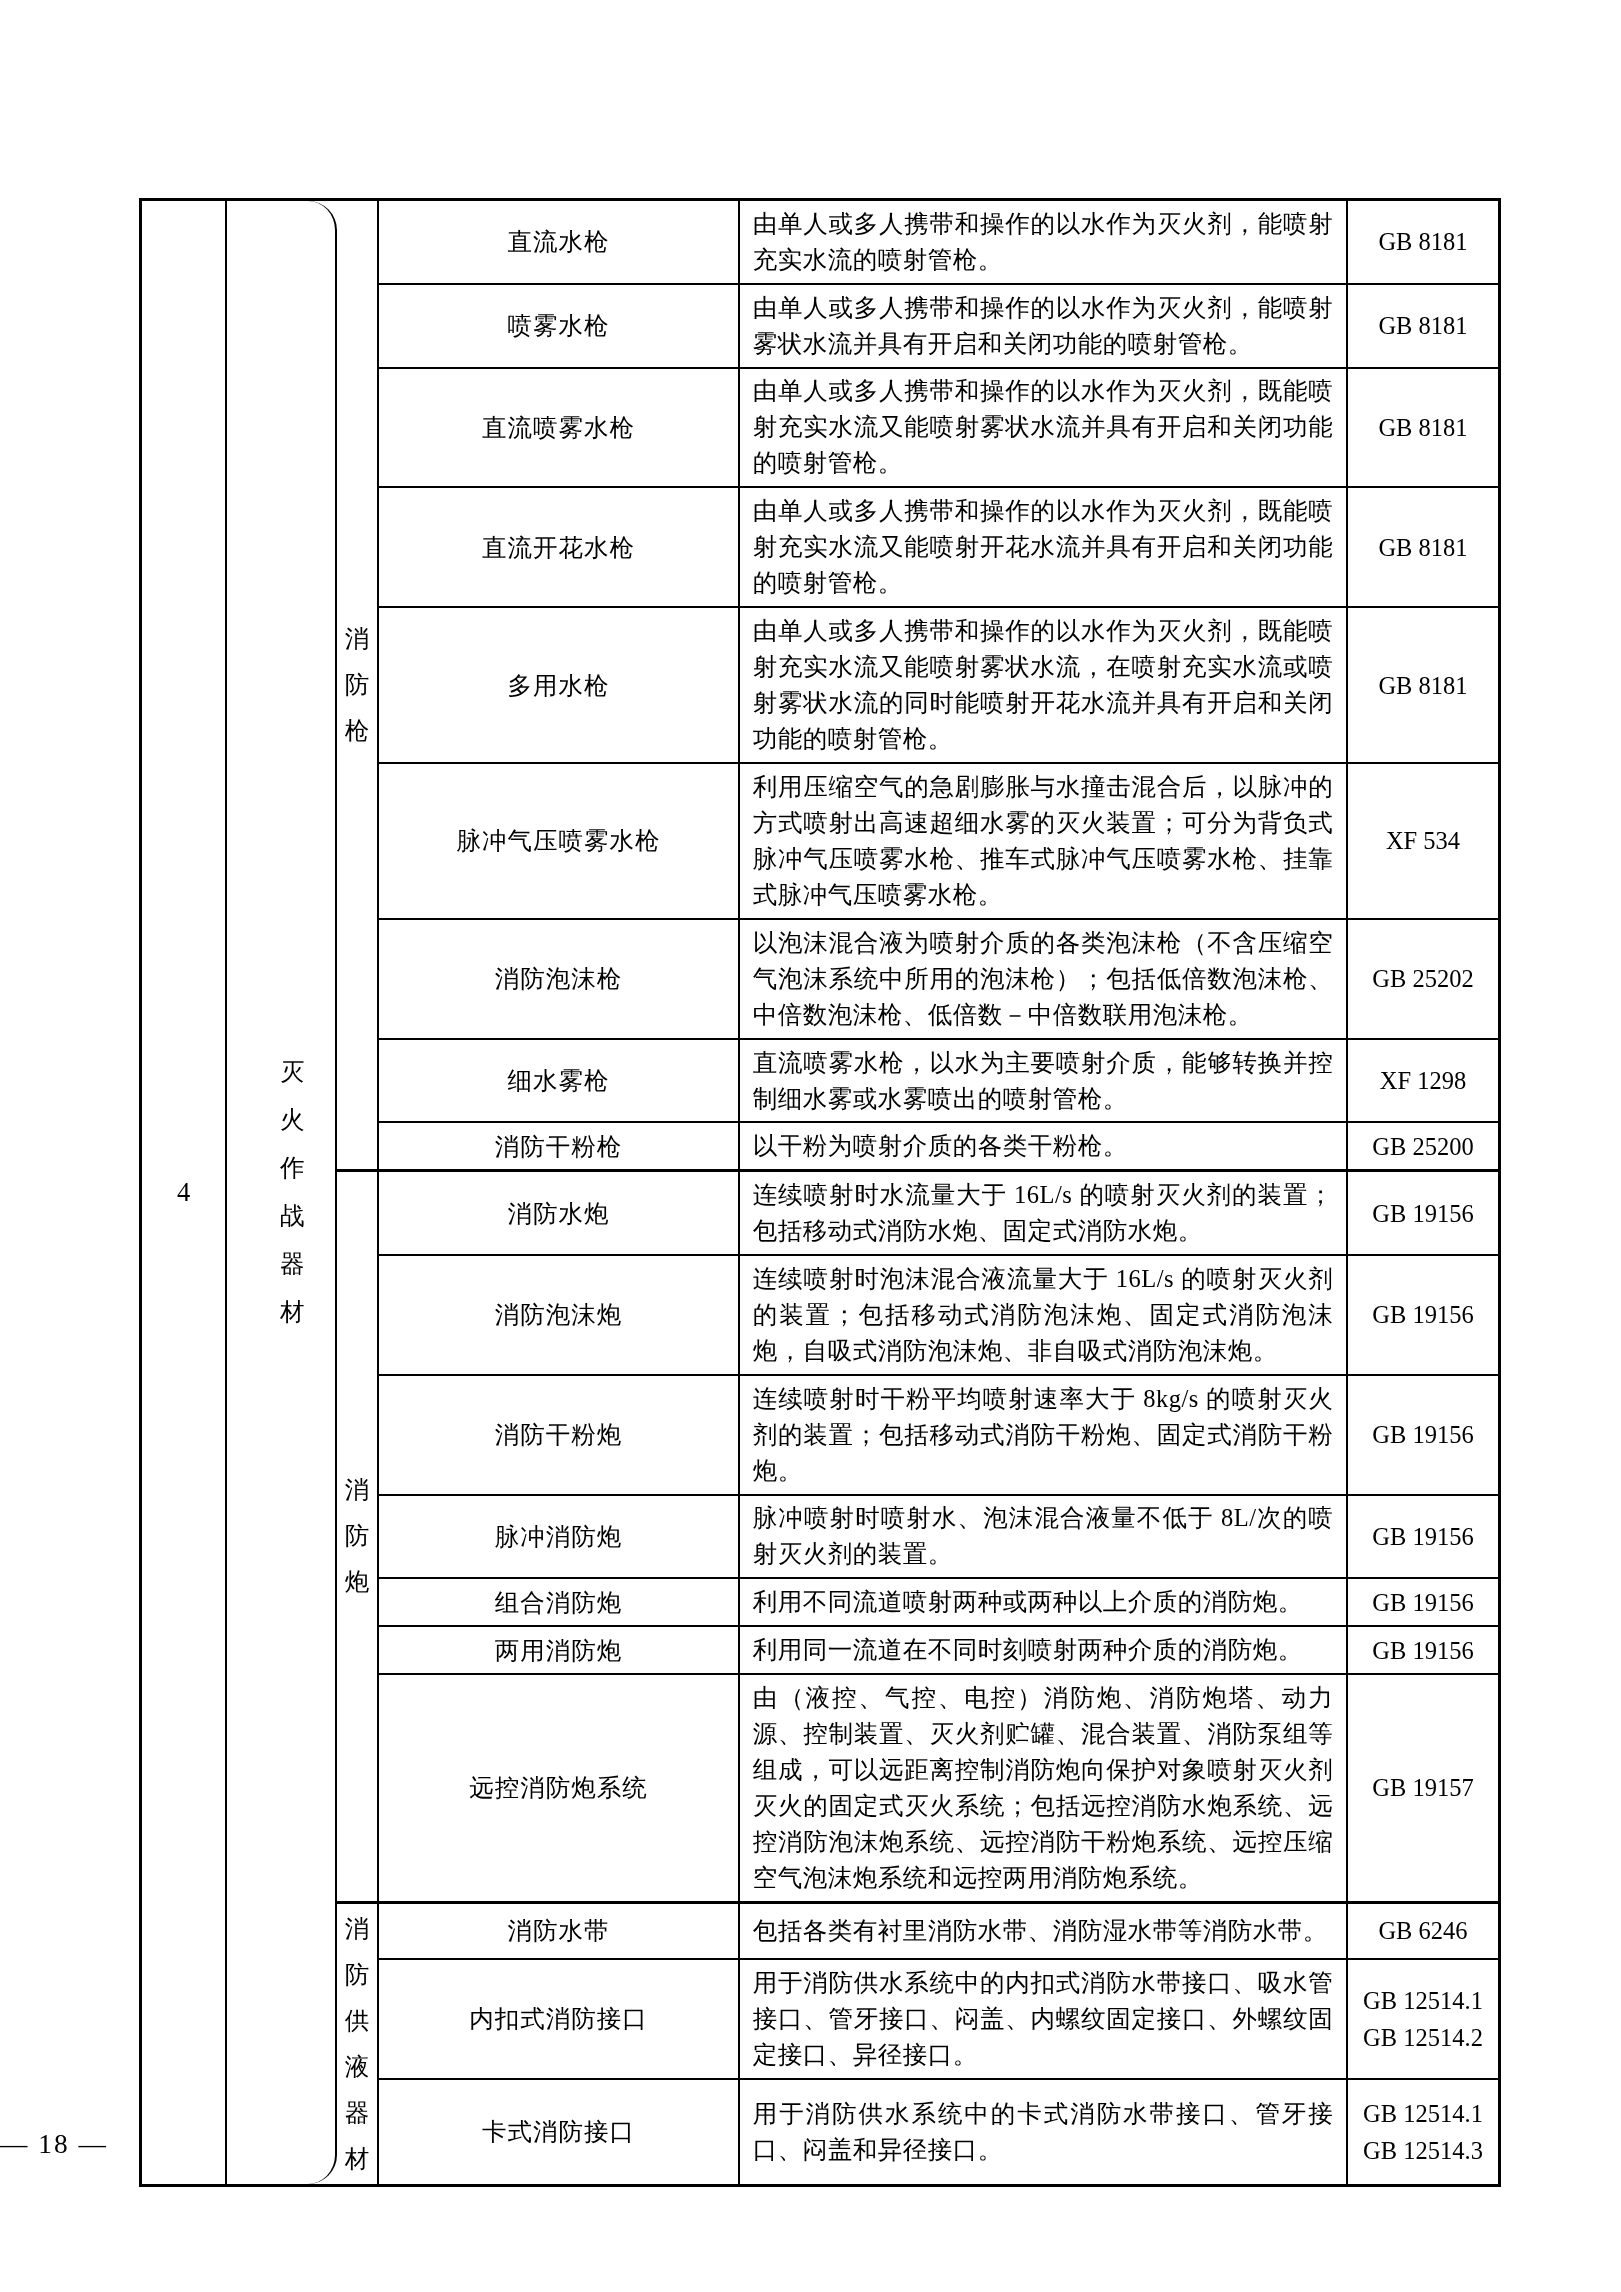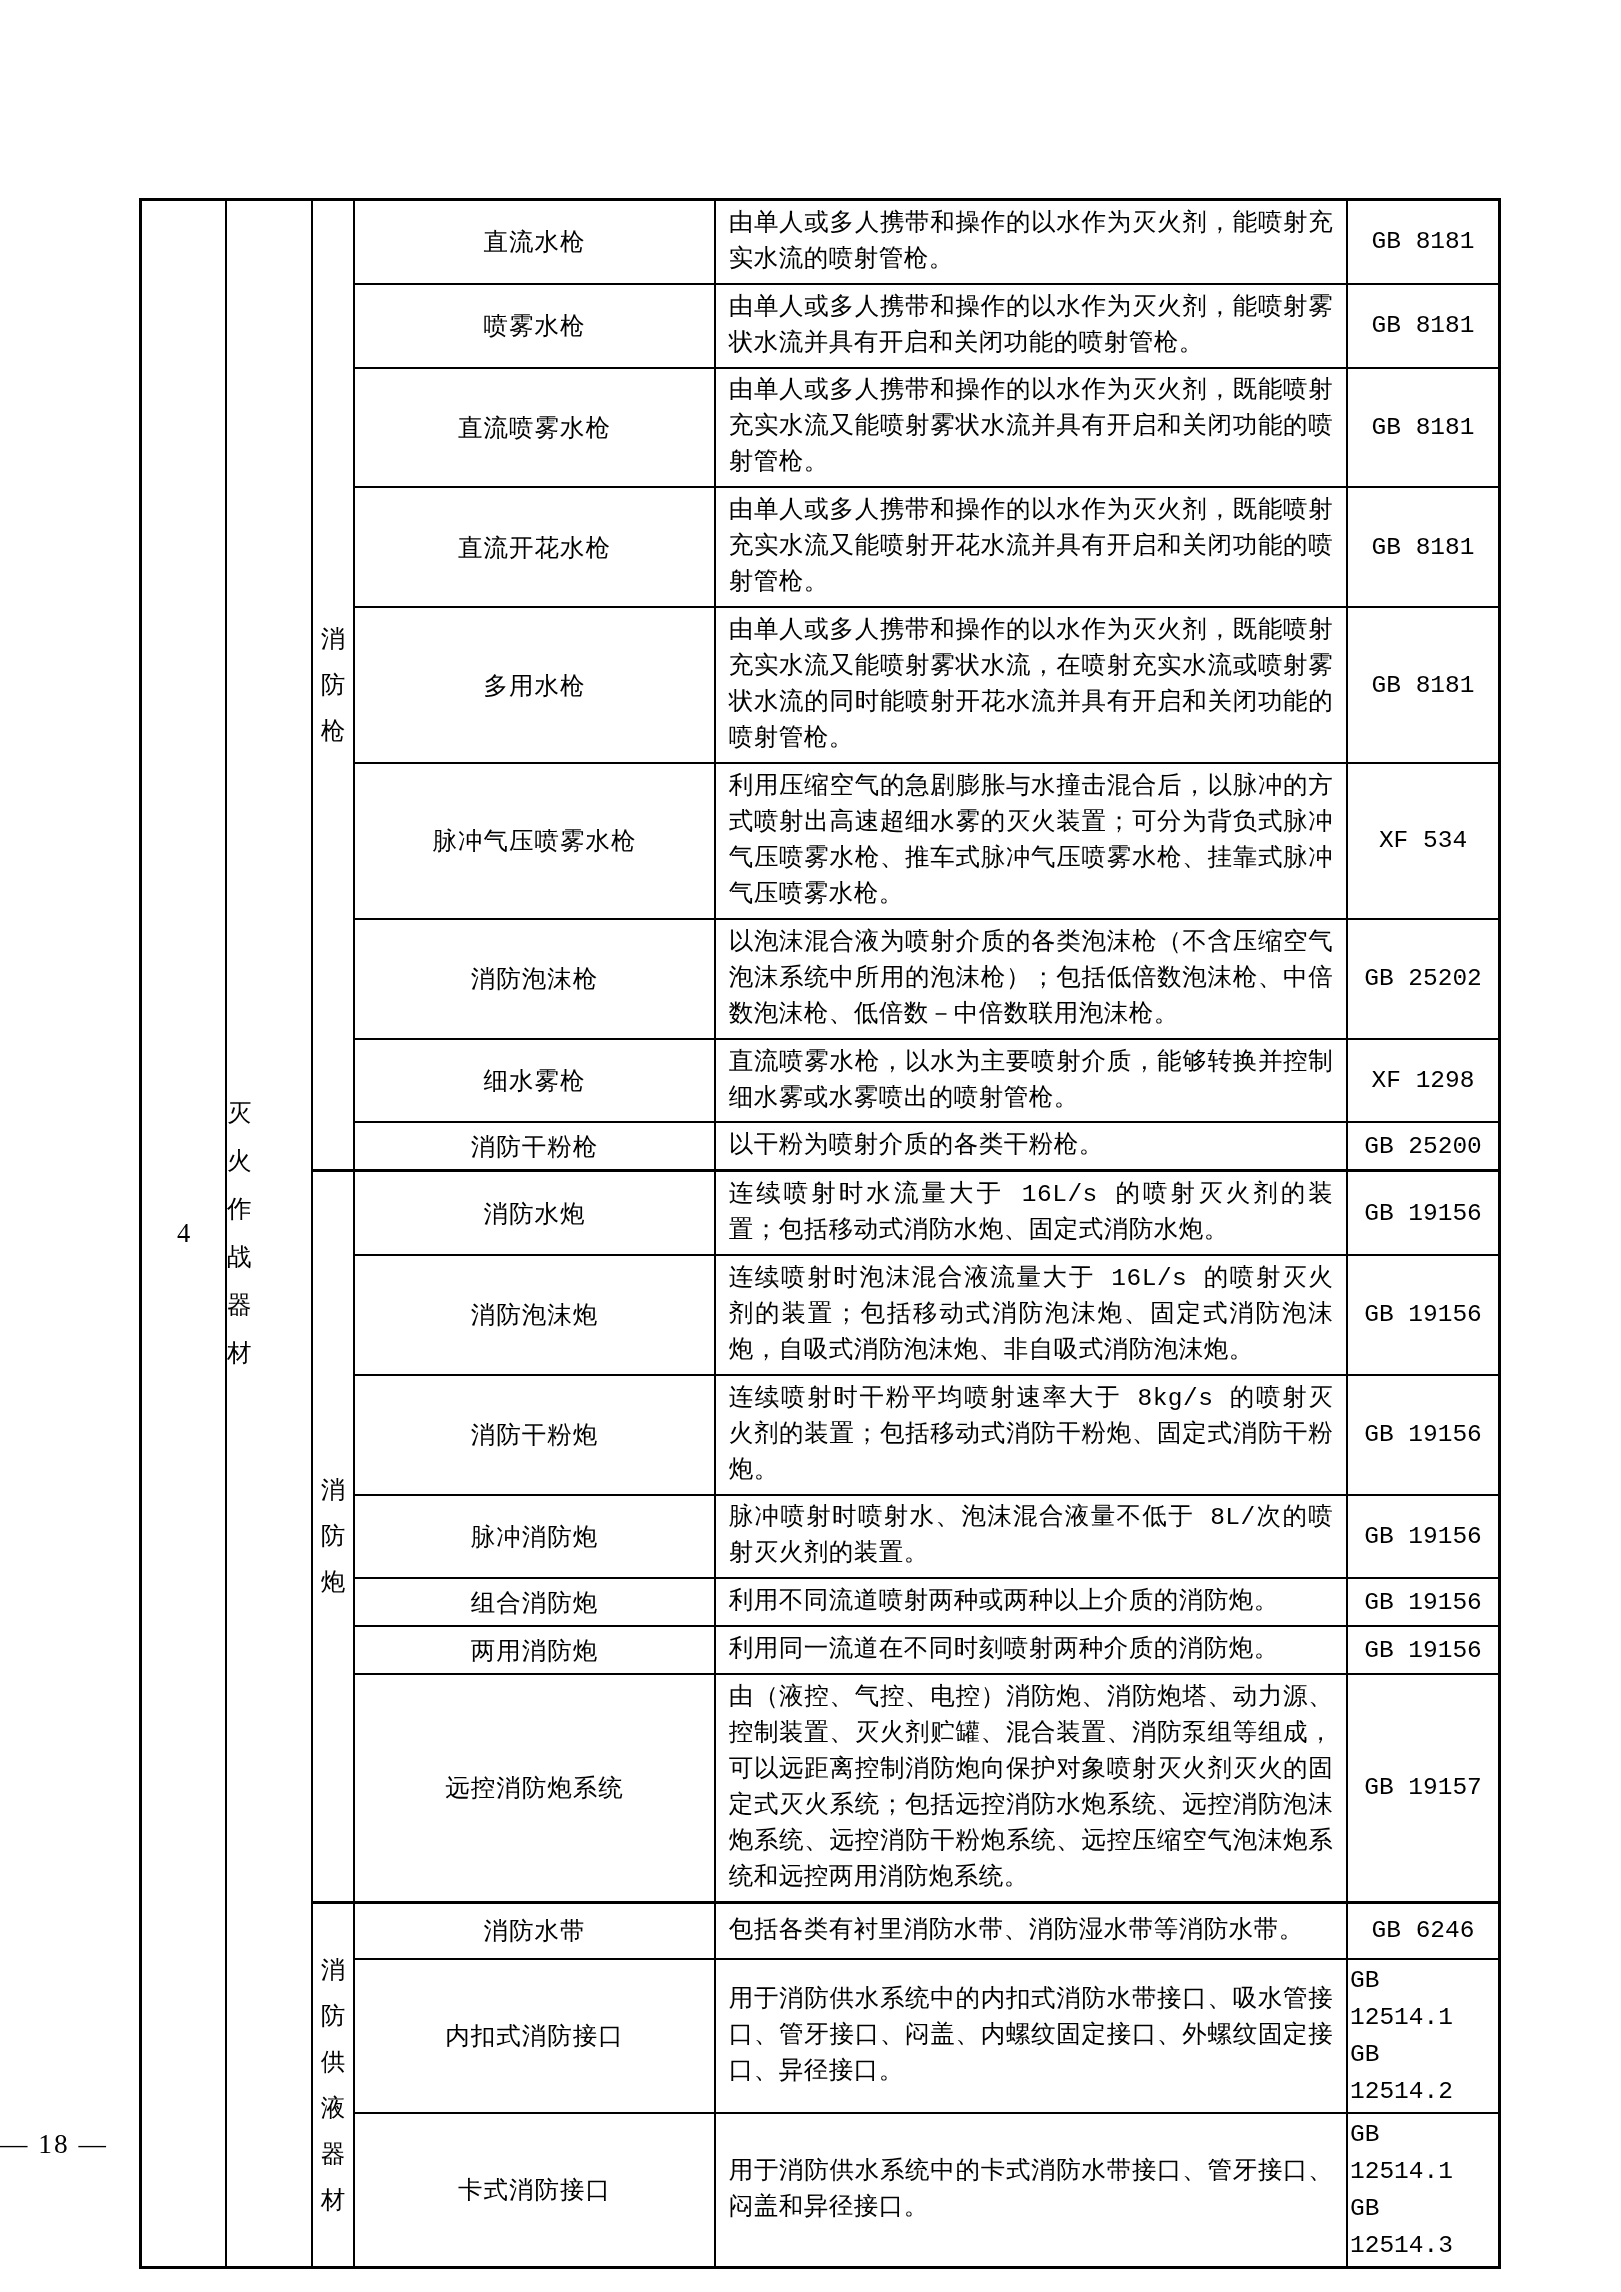--- a/index.html
+++ b/index.html
@@ -18,23 +18,23 @@
     display: flex;
     background: #fff;
   }
   .col-no {
     width: 85px;
     border-right: 2.9px solid #000;
     display: flex; align-items: center; justify-content: center;
     font-size: 26.5px;
   }
   .col-cat {
-    width: 86px;
-    border-right: 2.9px solid #000;
-    display: flex; align-items: center; justify-content: flex-start;
+    width: 110px;
+    border-right: 2.9px solid #000;
+    display: flex; align-items: center; justify-content: flex-end; border-radius: 29px;
   }
   .cat-text {
     width: 55px;
     font-size: 24.5px;
     line-height: 48px;
     letter-spacing: 4.9px;
     word-break: break-all;
     text-align: justify;
   }
   .col-rest { flex: 1; display: flex; flex-direction: column; }
@@ -45,21 +45,21 @@
     border-right: 2.9px solid #000;
     display: flex; align-items: center; justify-content: center;
   }
   .group-label-text {
     width: 25.5px;
     font-size: 24.5px;
     line-height: 46px;
     word-break: break-all;
     text-align: center;
   }
-  .group-rows { flex: 1; display: flex; flex-direction: column; font-family: Liberation Mono, monospace; }
+  .group-rows { flex: 1; display: flex; flex-direction: column; }
   .row { display: flex; border-bottom: 2.9px solid #000; }
   .row:last-child { border-bottom: none; }
   .cell { display: flex; align-items: center; }
   .cell.name {
     width: 361px;
     border-right: 2.9px solid #000;
     justify-content: center;
     text-align: center;
     font-size: 24.5px;
     letter-spacing: 1px;

